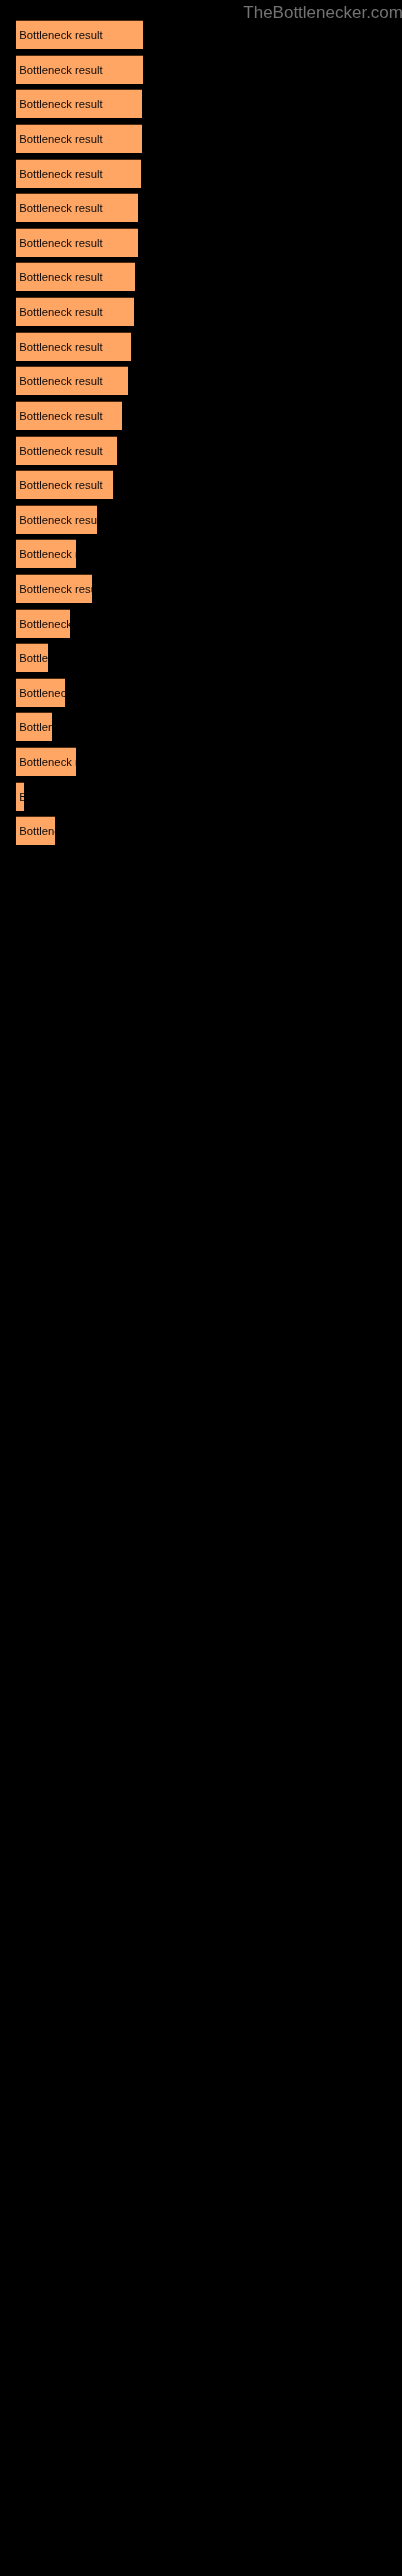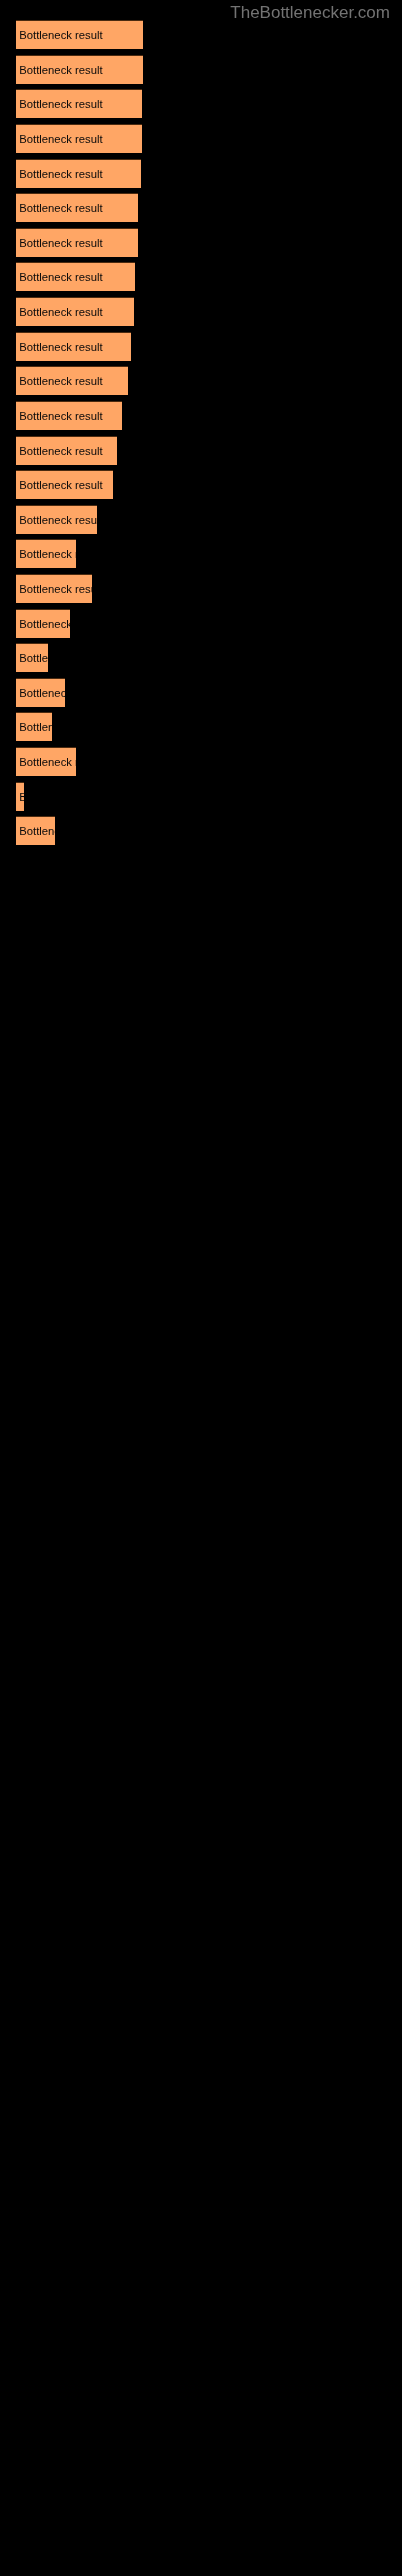--- a/index.html
+++ b/index.html
@@ -9,21 +9,21 @@
   }
   body {
     width: 403px;
     height: 2576px;
     position: relative;
     font-family: "Liberation Sans", sans-serif;
     overflow: hidden;
   }
   #page-title {
     position: absolute;
-    right: 13px;
+    right: 0;
     top: 1.6px;
     color: #737373;
     font-size: 17px;
     font-family: "Liberation Sans", sans-serif;
     letter-spacing: 0px;
     white-space: nowrap;
     line-height: 21px;
   }
   #chart-area {
     position: absolute;

